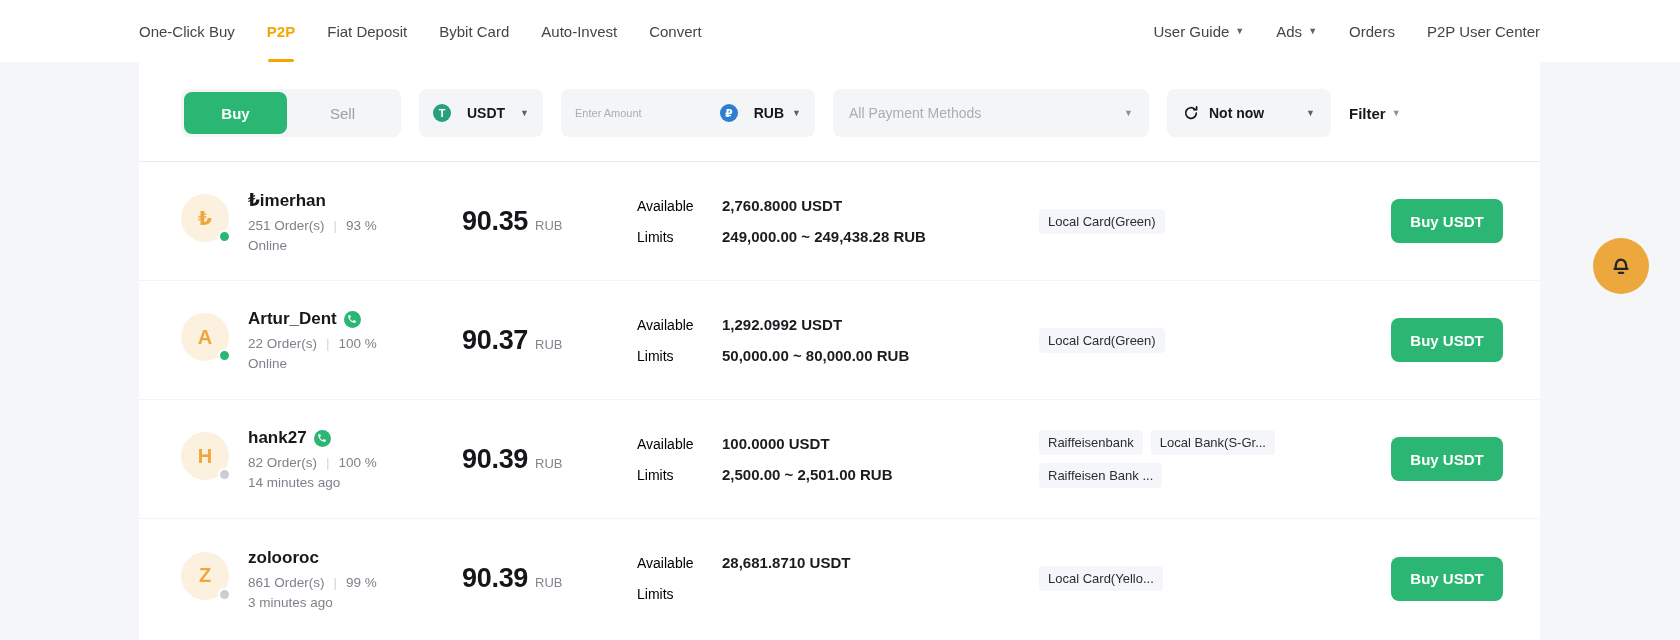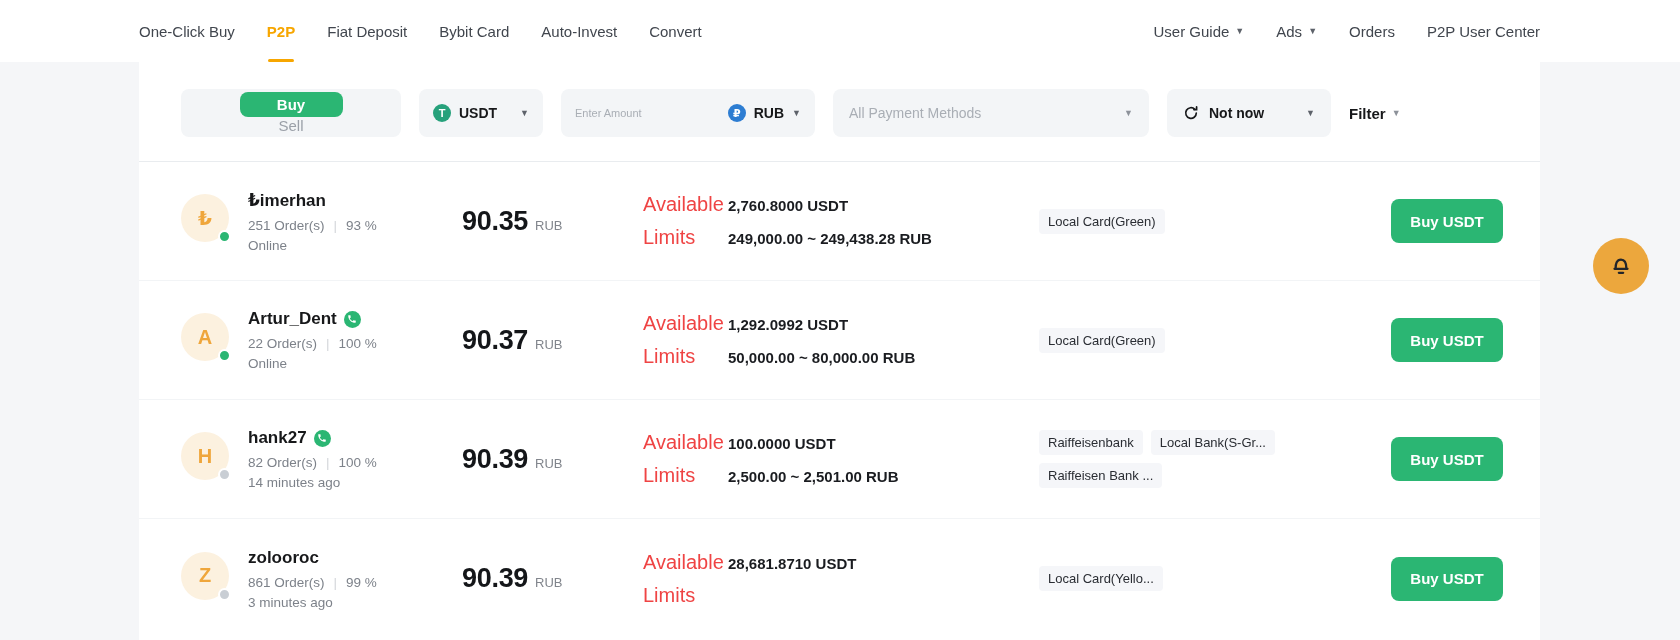--- a/index.html
+++ b/index.html
@@ -30,36 +30,36 @@
     content:""; position:absolute; bottom:0; left:50%; transform:translateX(-50%);
     width:26px; height:3px; border-radius:2px; background:var(--brand-orange);
   }
   .caret{font-size:9px; color:#5d626a; line-height:1;}
   .caret.light{color:#8d929a;}
   
   .content{margin-left:139px; width:1401px; background:#fff; height:578px;}
   
   .filter-bar{display:flex; align-items:center; gap:18px; padding:27px 0 24px 42px;}
   .ctl{height:48px; background:var(--ctl-bg); border-radius:8px; display:flex; align-items:center; font-size:14px;}
-  .side-toggle{width:220px; padding:3px;flex-direction:column;}
+  .side-toggle{width:220px; padding:3px;}
   .toggle-buy{
     width:103px; height:42px; border:none; border-radius:8px; background:var(--brand-green);
     color:#fff; font-size:15px; font-weight:700; cursor:pointer;
     font-family:inherit; display:flex; align-items:center; justify-content:center;
   }
   .toggle-sell{flex:1; text-align:center; color:#9ba0a8; font-size:15px; font-weight:500; cursor:pointer;}
   .sel{cursor:pointer; padding:0 14px;}
   .sel .caret{margin-left:auto;}
   .coin-icon{
     width:18px; height:18px; border-radius:50%; display:flex; align-items:center; justify-content:center;
     color:#fff; font-size:11px; font-weight:700; flex:0 0 18px;
   }
   .coin-icon.tether{background:var(--tether-green);}
   .coin-icon.rub{background:var(--rub-blue);}
-  .sel-label{font-weight:700; margin-left:8px; margin-right:10px; color:var(--text-dark);}
+  .sel-label{font-weight:700; margin-left:16px; margin-right:10px; color:var(--text-dark);}
   .asset-select{width:124px;}
   .amount-box{width:254px; padding:0 14px;}
   .amount-box input{
     border:none; background:transparent; outline:none; font-family:inherit;
     font-size:11px; width:118px; color:var(--text-dark);
   }
   .amount-box input::placeholder{color:#a9aeb5;}
   .amount-cur{display:flex; align-items:center; margin-left:auto;}
   .amount-cur .sel-label{margin-right:8px;}
   .payment-select{width:316px; padding:0 16px;}
@@ -97,21 +97,21 @@
   }
   .adv-meta{margin-top:7px; font-size:13.5px; color:#7d828a; display:flex; align-items:center;}
   .adv-meta .sep{color:#d3d6da; margin:0 9px;}
   .adv-status{margin-top:5px; font-size:13.5px; color:#7d828a;}
   .col-price{width:169px; display:flex; align-items:baseline;}
   .price-val{font-size:27px; font-weight:700; color:#141619; letter-spacing:-0.3px;}
   .price-cur{font-size:13px; color:var(--text-gray); margin-left:7px; font-weight:500;}
   .col-details{width:400px; padding-left:6px;}
   .detail-line{display:flex; align-items:baseline; line-height:20px;}
   .detail-line + .detail-line{margin-top:11px;}
-  .dl{width:85px; font-size:20px; color:#ef4444; flex:0 0 85px;margin-left:6px;}
+  .dl{width:85px; font-size:14px; color:#000000; flex:0 0 85px;}
   .dv{font-size:15px; font-weight:700; color:#1a1c20;}
   .col-pay{width:354px; padding-left:8px; display:flex; flex-wrap:wrap; align-content:center; gap:8px;}
   .tag{
     background:var(--tag-bg); border-radius:4px; padding:5px 9px;
     font-size:13px; color:#2a2d33; white-space:nowrap;
   }
   .col-action{margin-left:auto;}
   .buy-btn-main{
     width:112px; height:44px; border:none; border-radius:8px; background:var(--brand-green);
     color:#fff; font-size:15px; font-weight:700; cursor:pointer; font-family:inherit;

